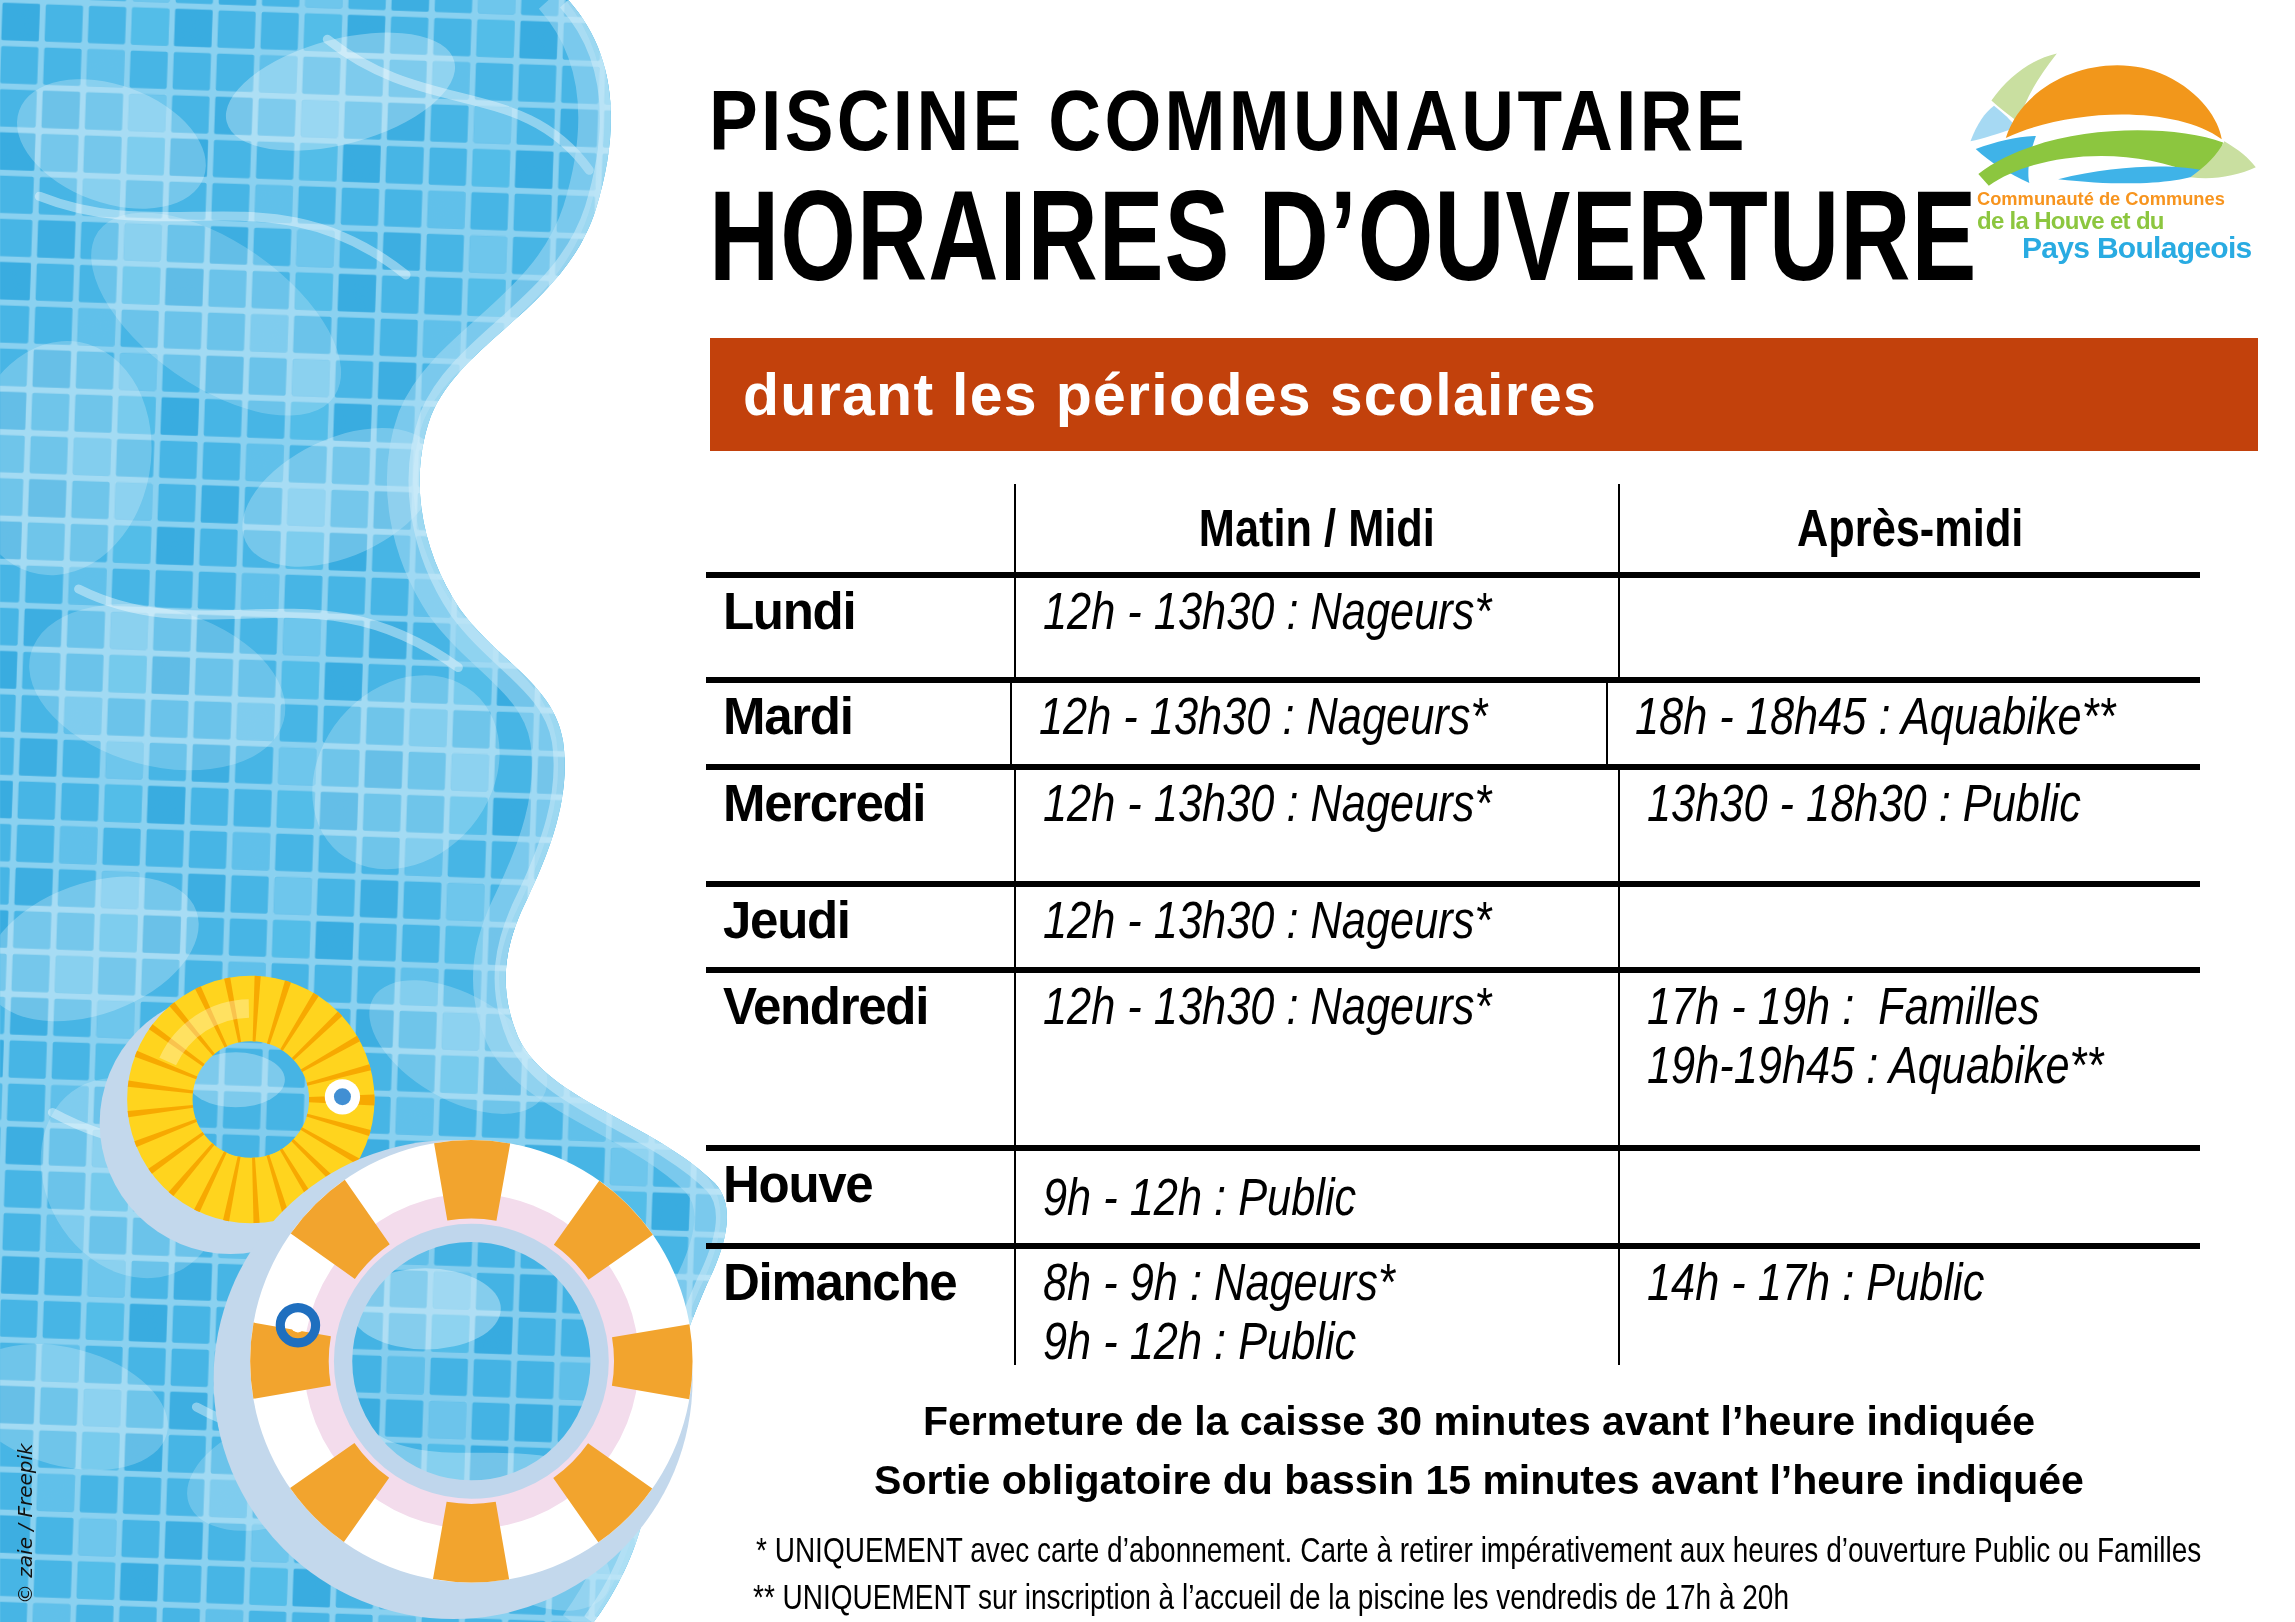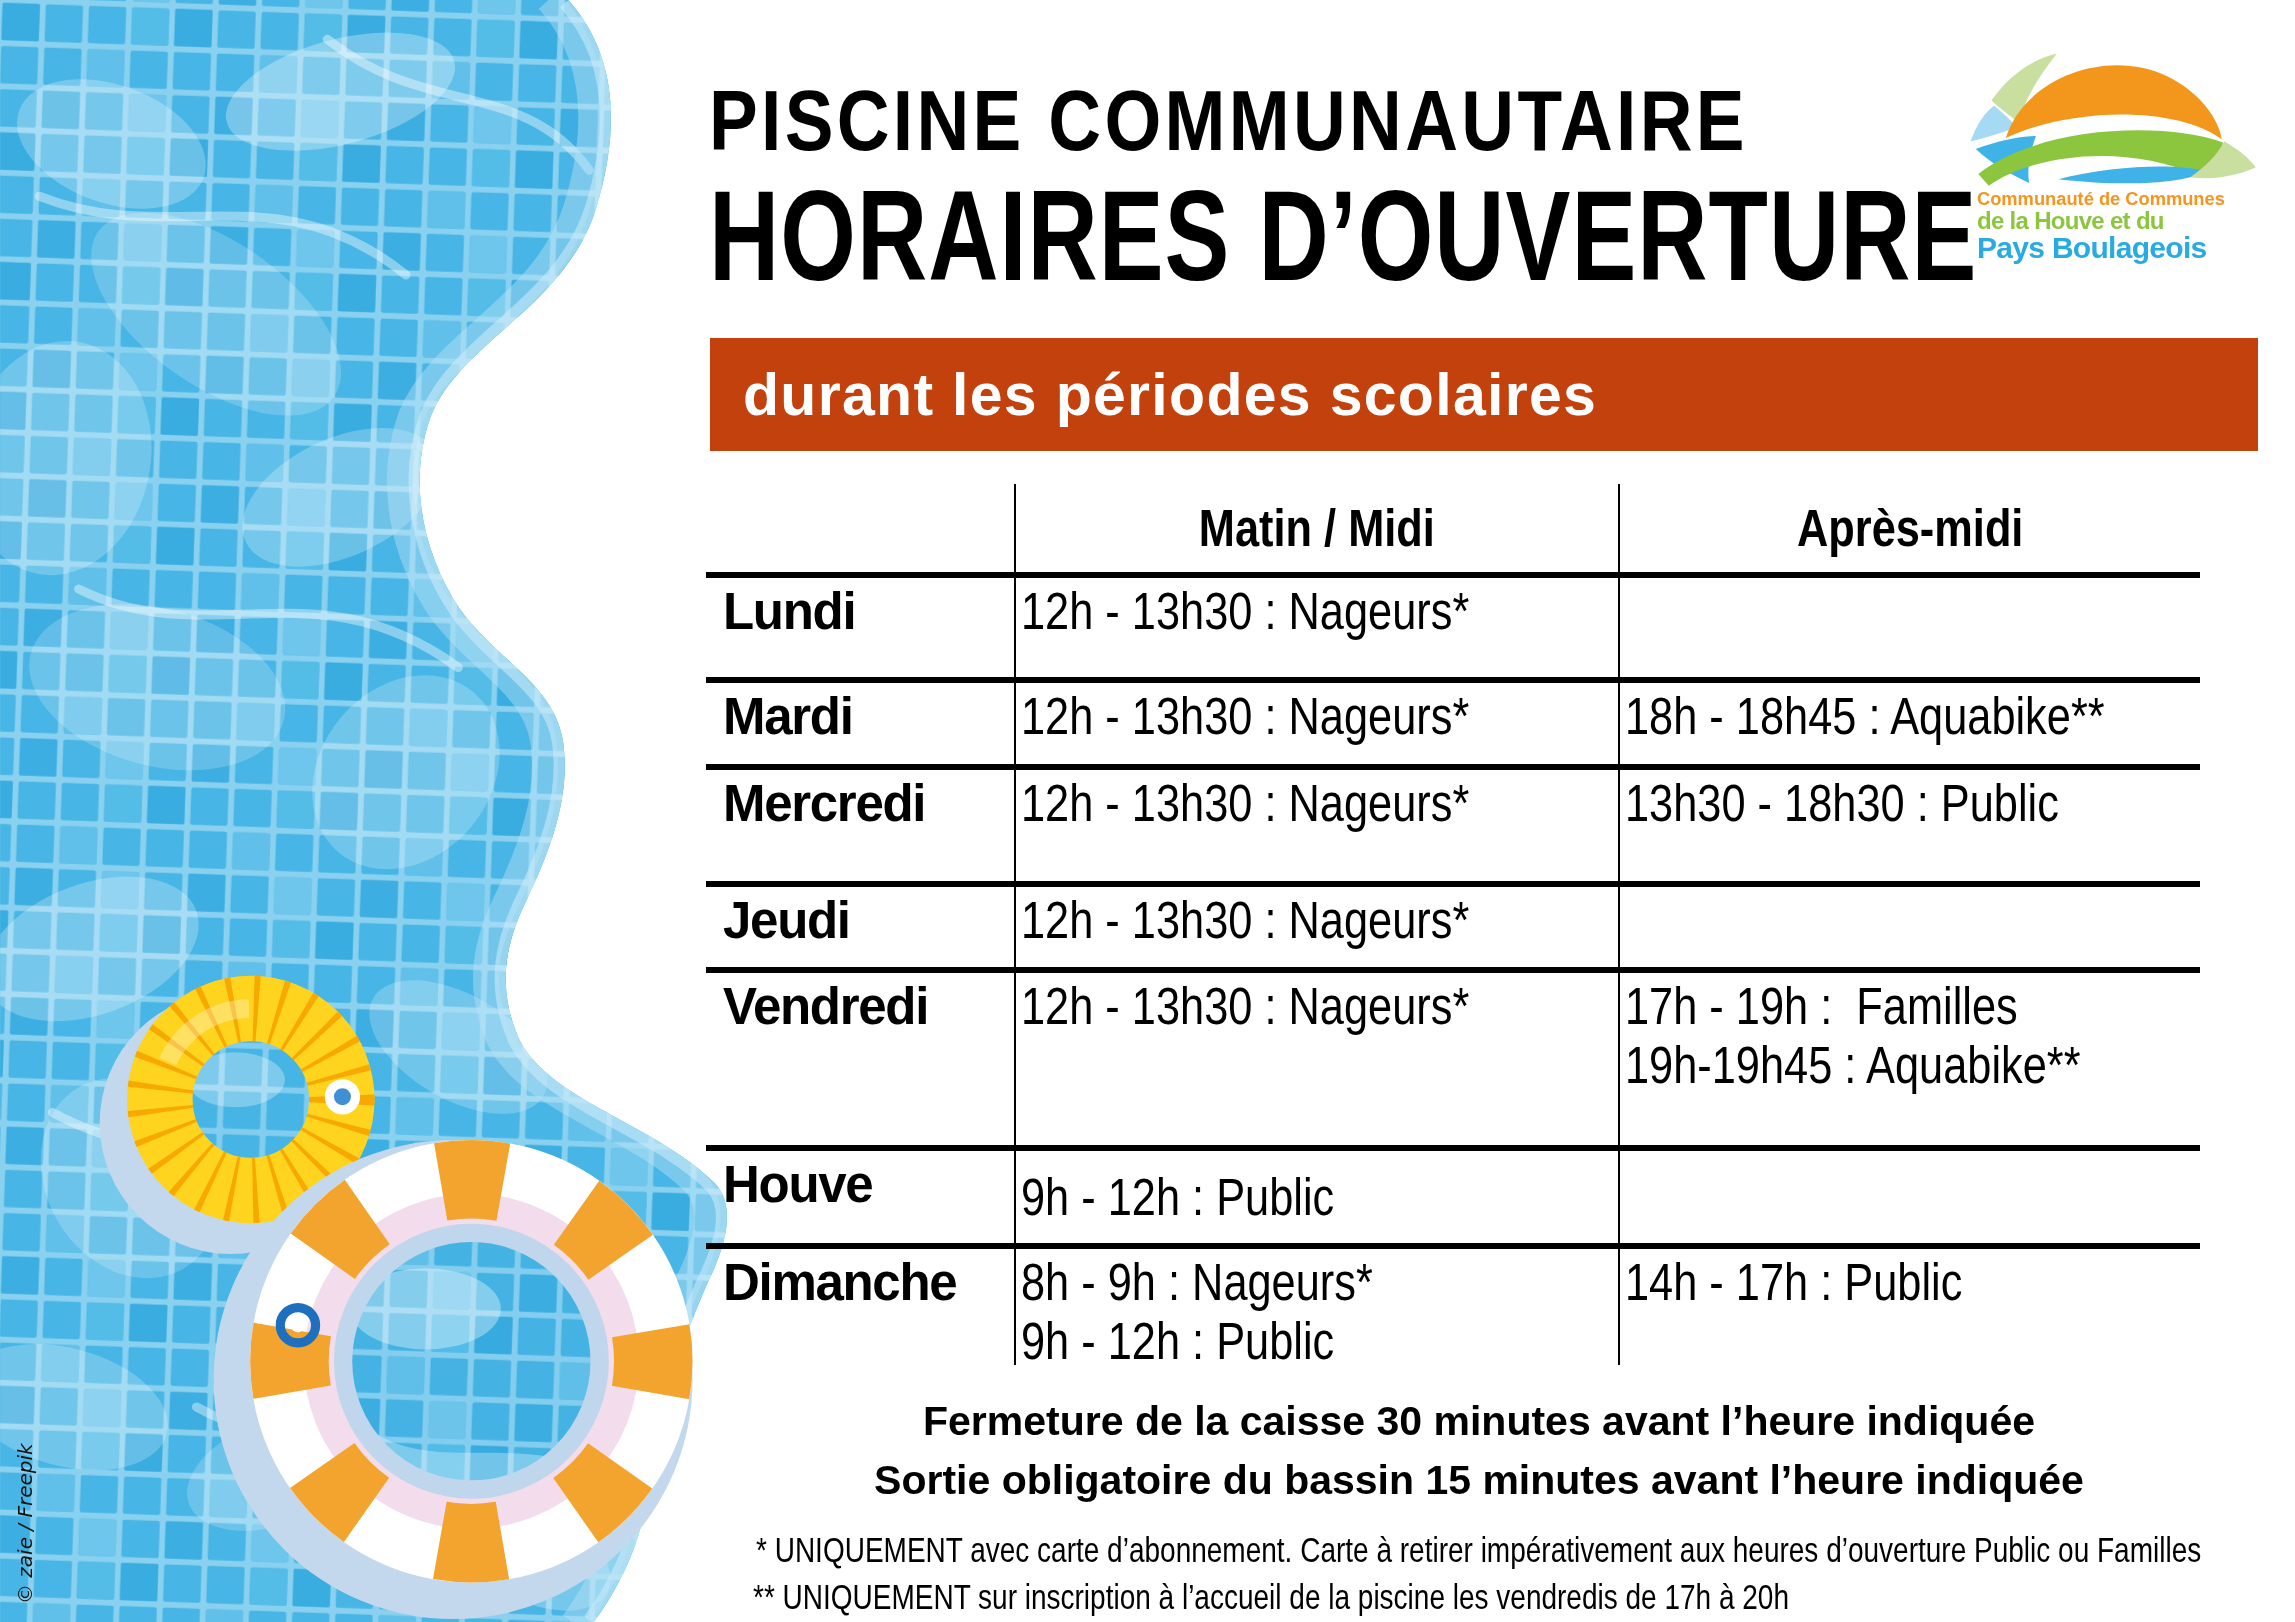--- a/index.html
+++ b/index.html
@@ -20,38 +20,38 @@
                transform:scaleX(0.85);transform-origin:0 50%;white-space:nowrap;}
   .title2{left:709px;top:162px;}
   .title2 span{display:inline-block;font-size:128px;font-weight:bold;letter-spacing:1.3px;
                transform:scaleX(0.76);transform-origin:0 50%;white-space:nowrap;}
 
   
   .logo-mark{position:absolute;left:1960px;top:43px;}
   .logo-text{position:absolute;left:1977px;top:188px;font-weight:bold;line-height:1;}
   .logo-l1{font-size:18.3px;line-height:21px;color:#F7941E;letter-spacing:0;}
   .logo-l2{font-size:24px;line-height:24px;color:#8CC63F;letter-spacing:-0.7px;}
-  .logo-l3{font-size:30px;line-height:29.4px;color:#29ABE2;letter-spacing:-0.7px;}
+  .logo-l3{font-size:30px;line-height:29.4px;color:#29ABE2;letter-spacing:-0.7px;margin-left:45px;}
 
   
   .banner{left:710px;top:338px;width:1548px;height:113px;background:#c2410c;display:flex;align-items:center;}
   .banner span{color:#fff;font-weight:bold;font-size:59px;padding-left:33px;letter-spacing:1.3px;white-space:pre;}
 
   
   .schedule{left:706px;top:484px;width:1494px;}
   .trow{display:flex;border-bottom:6.5px solid #000;box-sizing:border-box;}
   .trow.last{border-bottom:none;}
   .c1{width:308px;box-sizing:border-box;padding:3.9px 0 0 17px;}
   .c2{width:606px;box-sizing:border-box;border-left:2px solid #000;border-right:2px solid #000;
       display:flex;flex-direction:column;padding:3.9px 0 0 0;}
   .c3{flex:1;display:flex;flex-direction:column;padding:3.9px 0 0 0;}
   .hc{justify-content:center;align-items:center;padding:0;}
   .hdr{display:inline-block;font-size:51px;font-weight:bold;transform:scaleX(0.85);transform-origin:center;white-space:pre;}
   .day{font-size:51px;font-weight:bold;letter-spacing:-1.3px;}
-  .tline{height:59px;display:flex;align-items:center;padding-left:5px;}
+  .tline{height:59px;display:flex;align-items:center;padding-left:27px;font-style:italic;}
   .tline span{display:inline-block;font-size:51px;transform:scaleX(0.85);transform-origin:0 50%;
               white-space:pre;letter-spacing:0;}
   .vcenter{justify-content:center;padding-top:0;}
 
   
   .fbold{left:707px;top:1392px;width:1544px;text-align:center;font-weight:bold;font-size:41px;line-height:59px;}
   .note{white-space:nowrap;}
   .note span{display:inline-block;font-size:35px;transform:scaleX(0.8);transform-origin:0 50%;white-space:pre;}
   .n1{left:756px;top:1530px;}
   .n2{left:753px;top:1577px;}

